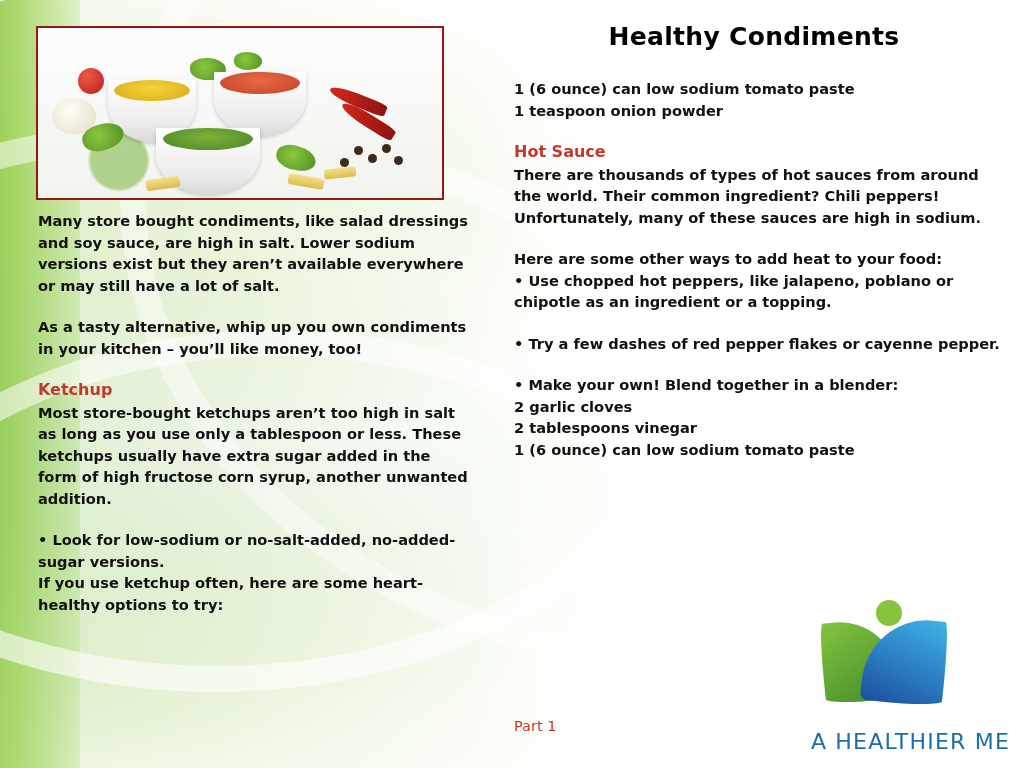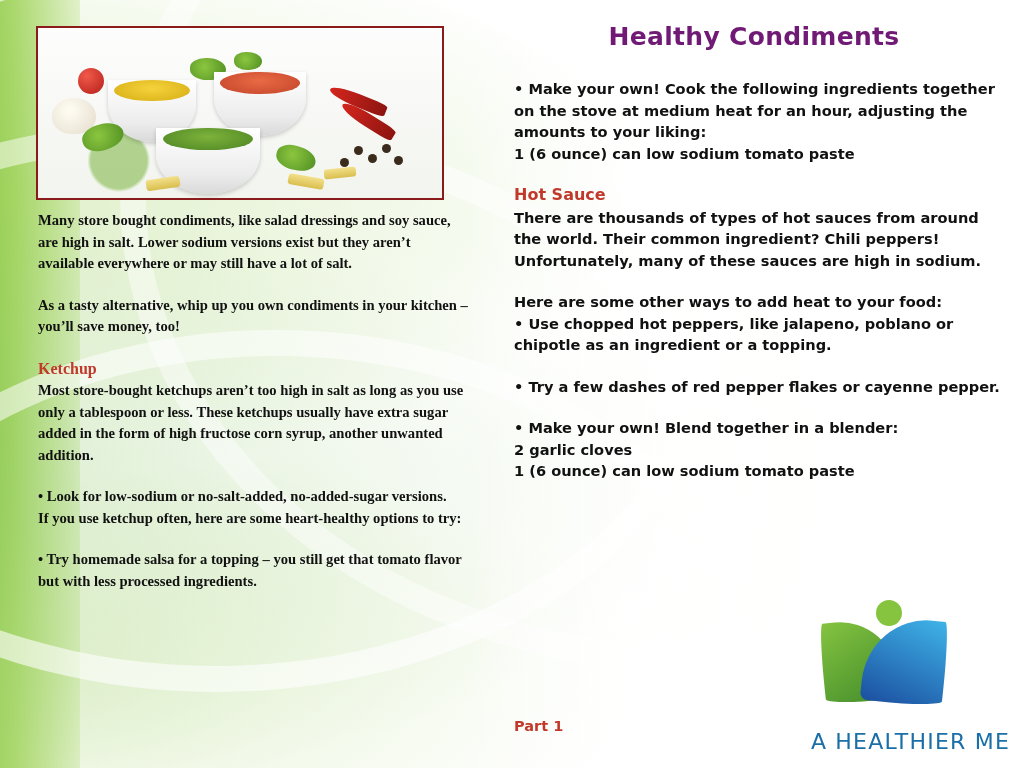--- a/index.html
+++ b/index.html
@@ -162,60 +162,59 @@
 
   .col-left {
     position: absolute;
     left: 38px;
     top: 210px;
     width: 430px;
     color: #111;
     font-weight: bold;
     font-size: 14.6px;
     line-height: 21.5px;
-    font-family: Liberation Serif, serif;
   }
   .col-right {
     position: absolute;
     left: 514px;
     top: 78px;
     width: 490px;
     color: #111;
     font-weight: bold;
     font-size: 14.6px;
     line-height: 21.5px;
   }
 
   .doc-title {
     position: absolute;
     left: 514px;
     top: 22px;
     width: 480px;
     text-align: center;
-    color: #701a75;
+    color: #000000;
     font-size: 25px;
     font-weight: bold;
     letter-spacing: .3px;
   }
 
   .heading {
     color: #c0392b;
     font-size: 16px;
     font-weight: bold;
     margin: 0 0 1px 0;
   }
   .para { margin: 0 0 0 0; }
   .gap { height: 20px; }
 
   .part-label {
     position: absolute;
     left: 514px;
     top: 718px;
     color: #c0392b;
-    font-weight: bold;
+    font-weight: normal;
     font-size: 14.5px;
   }
 
   
   .logo {
     position: absolute;
     right: 14px;
     bottom: 8px;
     width: 250px;
     height: 160px;
@@ -306,45 +305,45 @@
       <div class="veg" style="left:250px; top:148px; width:36px; height:11px; transform:rotate(10deg);"></div>
       <div class="veg" style="left:286px; top:140px; width:32px; height:10px; transform:rotate(-6deg);"></div>
     </div>
   </div>
 
   <div class="doc-title">Healthy Condiments</div>
 
   <div class="col-left">
     <div class="para">Many store bought condiments, like salad dressings and soy sauce, are high in salt. Lower sodium versions exist but they aren’t available everywhere or may still have a lot of salt.</div>
     <div class="gap"></div>
-    <div class="para">As a tasty alternative, whip up you own condiments in your kitchen – you’ll save money, too!</div>
+    <div class="para">As a tasty alternative, whip up you own condiments in your kitchen – you’ll like money, too!</div>
     <div class="gap"></div>
     <div class="heading">Ketchup</div>
     <div class="para">Most store-bought ketchups aren’t too high in salt as long as you use only a tablespoon or less. These ketchups usually have extra sugar added in the form of high fructose corn syrup, another unwanted addition.</div>
     <div class="gap"></div>
     <div class="para">• Look for low-sodium or no-salt-added, no-added-sugar versions.</div>
     <div class="para">If you use ketchup often, here are some heart-healthy options to try:</div>
     <div class="gap"></div>
-    <div class="para">• Try homemade salsa for a topping – you still get that tomato flavor but with less processed ingredients.</div>
   </div>
 
   <div class="col-right">
-    <div class="para">• Make your own! Cook the following ingredients together on the stove at medium heat for an hour, adjusting the amounts to your liking:</div>
     <div class="para">1 (6 ounce) can low sodium tomato paste</div>
+    <div class="para">1 teaspoon onion powder</div>
     <div class="gap"></div>
     <div class="heading">Hot Sauce</div>
     <div class="para">There are thousands of types of hot sauces from around the world. Their common ingredient? Chili peppers! Unfortunately, many of these sauces are high in sodium.</div>
     <div class="gap"></div>
     <div class="para">Here are some other ways to add heat to your food:</div>
     <div class="para">• Use chopped hot peppers, like jalapeno, poblano or chipotle as an ingredient or a topping.</div>
     <div class="gap"></div>
     <div class="para">• Try a few dashes of red pepper flakes or cayenne pepper.</div>
     <div class="gap"></div>
     <div class="para">• Make your own! Blend together in a blender:</div>
     <div class="para">2 garlic cloves</div>
+    <div class="para">2 tablespoons vinegar</div>
     <div class="para">1 (6 ounce) can low sodium tomato paste</div>
   </div>
 
   <div class="part-label">Part 1</div>
 
   <div class="logo">
     <div class="logo-mark">
       <div class="logo-head"></div>
       <div class="leaf-green"></div>
       <div class="leaf-blue"></div>

